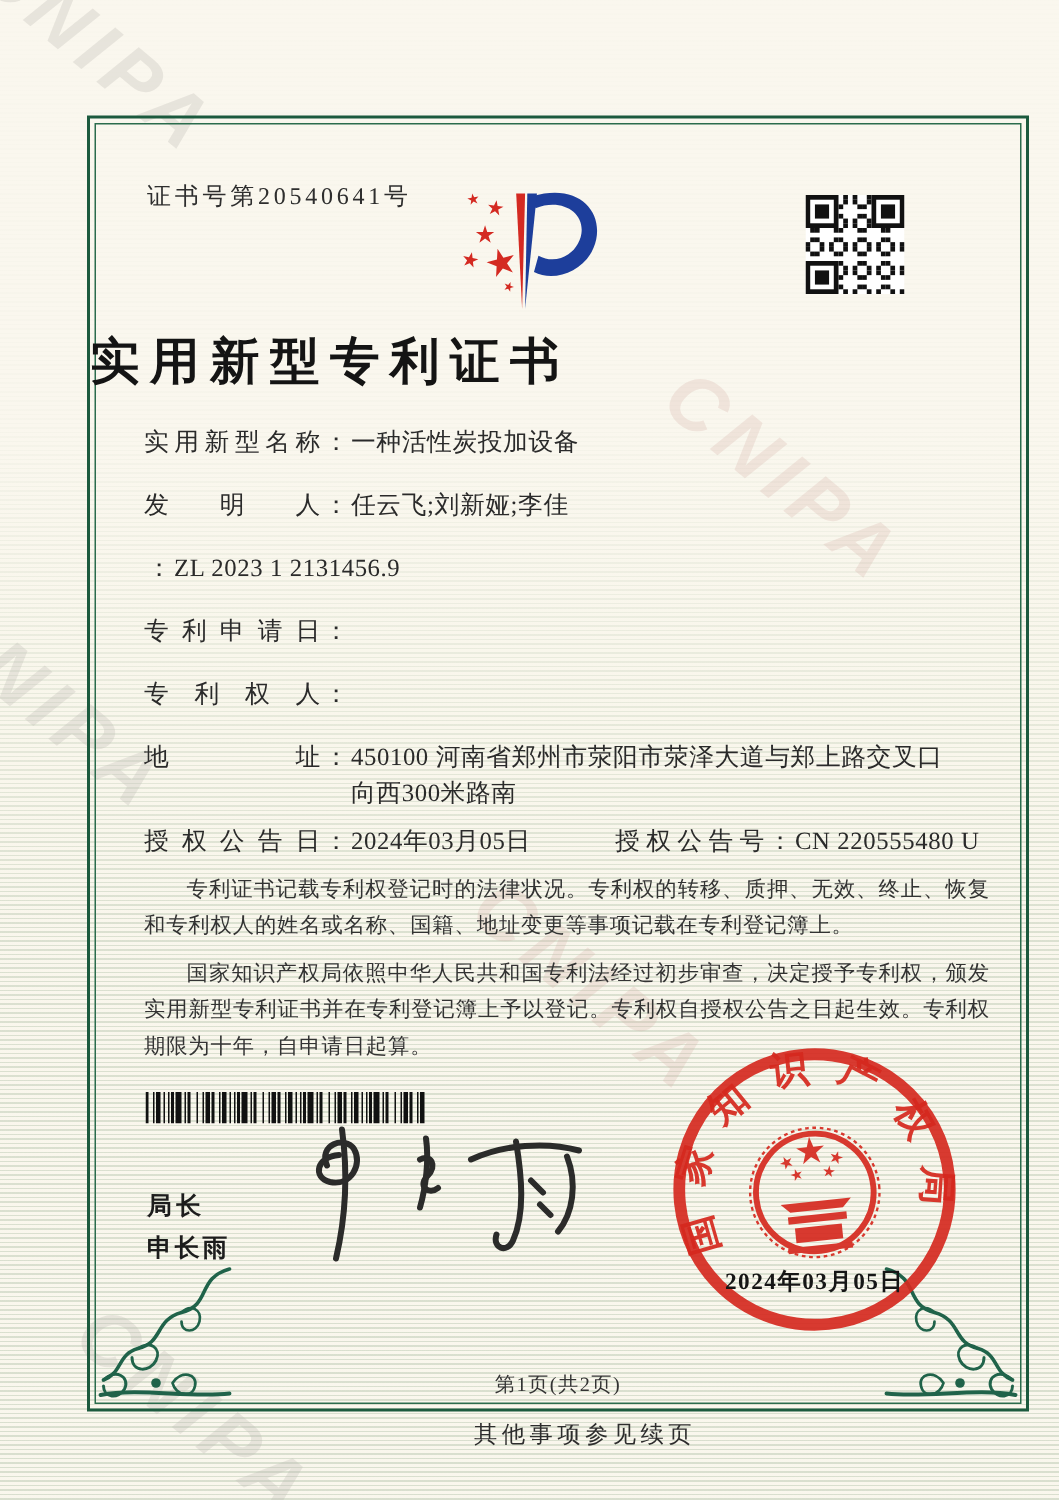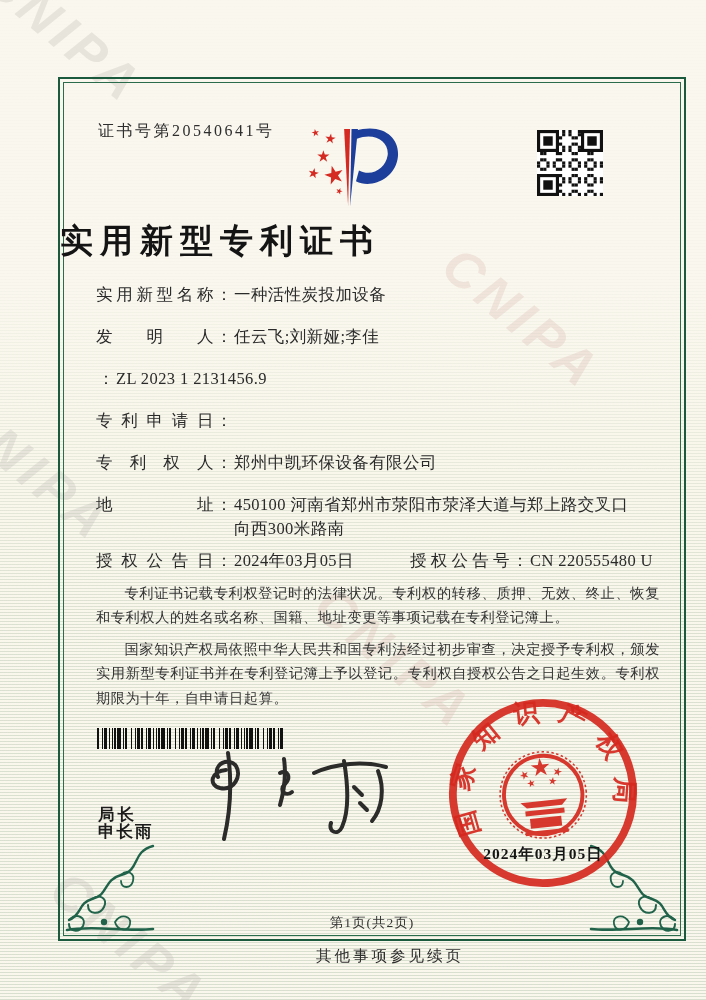--- a/index.html
+++ b/index.html
@@ -51,21 +51,21 @@
   .f-value{flex:1; letter-spacing:.4px;}
   .f-value.num{font-family:"Liberation Serif","DejaVu Serif",serif;}
   .pair2{display:flex; margin-left:26px; flex:1;}
 
   .paras{position:absolute; left:36px; top:502px; right:24px;
     font-size:14.2px; line-height:1.72; letter-spacing:.6px; color:#333; text-align:justify;}
   .paras p{margin:0 0 7px 0; text-indent:2em;}
 
   .barcode{position:absolute; left:37px; top:649px; width:190px; height:21px;}
 
-  .sig-title{position:absolute; left:38px; top:714px; font-size:16.5px; font-weight:bold; letter-spacing:3px; color:#1c1c1c;margin-top:11px;}
+  .sig-title{position:absolute; left:38px; top:714px; font-size:16.5px; font-weight:bold; letter-spacing:3px; color:#1c1c1c;}
   .sig-name{position:absolute; left:38px; top:742px; font-size:16.5px; font-weight:bold; letter-spacing:2px; color:#1c1c1c;}
   .handwriting{position:absolute; left:128px; top:668px; width:210px; height:96px;}
 
   .seal{position:absolute; left:385px; top:616px; width:196px; height:196px; z-index:4;}
   .seal svg{mix-blend-mode:multiply; transform:rotate(-6deg);}
   .seal-date{
     position:absolute; left:-8px; bottom:26px; width:212px; text-align:center;
     font-size:15.5px; font-weight:600; letter-spacing:1px; color:#161616; white-space:nowrap;
   }
 
@@ -261,21 +261,20 @@
         <span class="f-colon">：</span>
         <span class="f-value num">ZL 2023 1 2131456.9</span>
       </div>
       <div class="f-row">
         <span class="f-label">专利申请日</span>
         <span class="f-colon">：</span>
       </div>
       <div class="f-row">
         <span class="f-label">专利权人</span>
         <span class="f-colon">：</span>
-        <span class="f-value">郑州中凯环保设备有限公司</span>
       </div>
       <div class="f-row addr">
         <span class="f-label">地址</span>
         <span class="f-colon">：</span>
         <span class="f-value" style="max-width:400px;">450100 河南省郑州市荥阳市荥泽大道与郑上路交叉口向西300米路南</span>
       </div>
       <div class="f-row">
         <span class="f-label">授权公告日</span>
         <span class="f-colon">：</span>
         <span class="f-value" style="flex:0 0 150px;">2024年03月05日</span>

